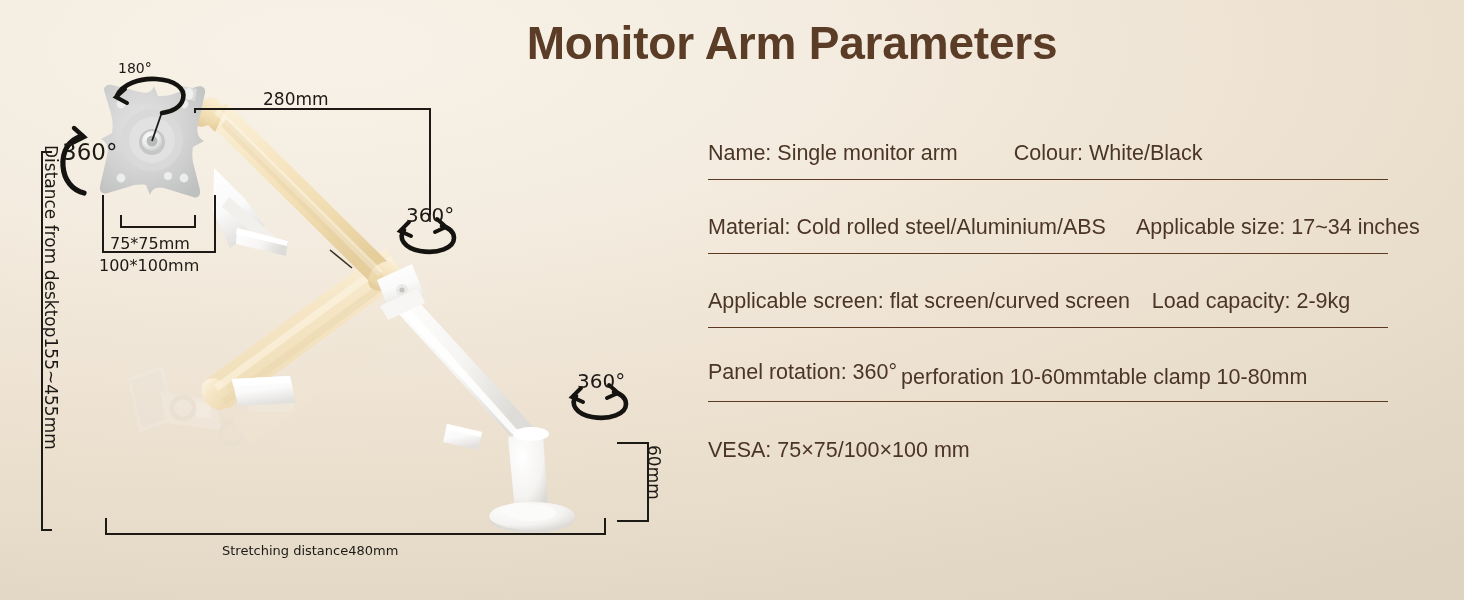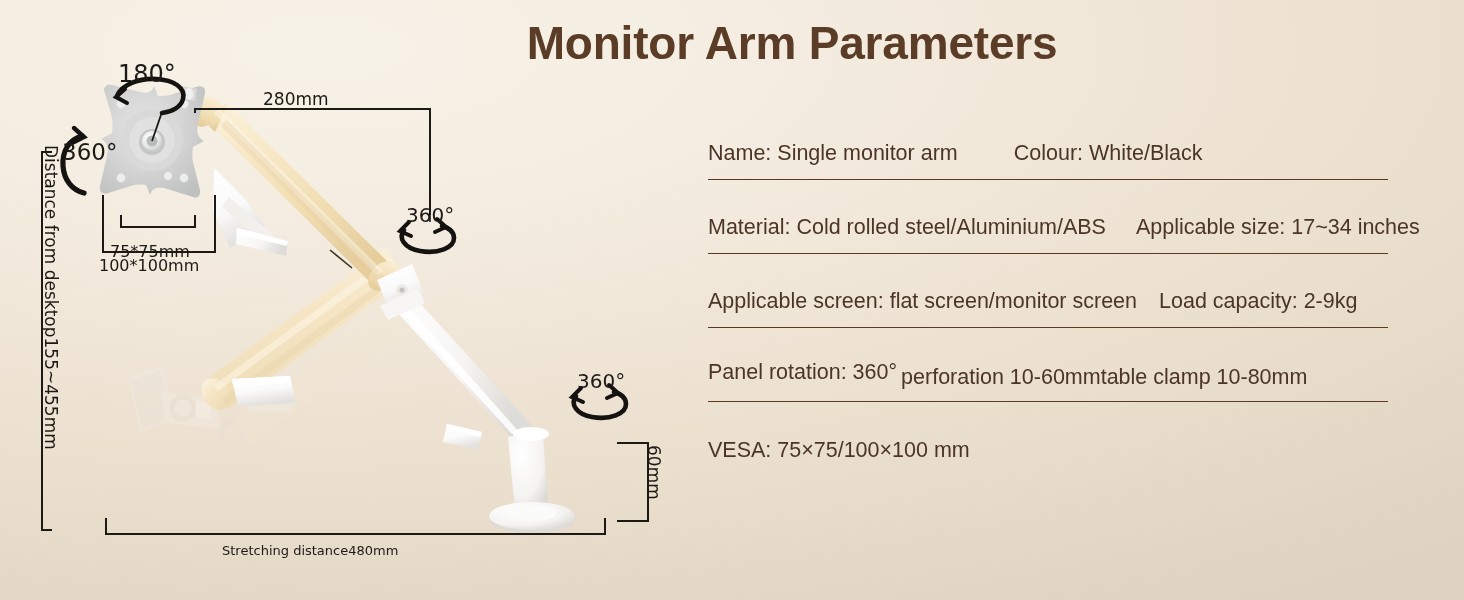--- a/index.html
+++ b/index.html
@@ -48,26 +48,26 @@
   }
   #diagram svg { display: block; }
 
   .dim-label {
     position: absolute;
     font-family: "DejaVu Sans", sans-serif;
     color: #1d1a16;
     white-space: nowrap;
   }
 
-  #lbl-180   { left: 118px; top: 60px;  font-size: 24px; }
+  #lbl-180   { left: 118px; top: 60px;  font-size: 14px; }
   #lbl-360-a { left: 62px;  top: 139px; font-size: 23px; }
   #lbl-360-b { left: 406px; top: 203px; font-size: 20px; }
   #lbl-360-c { left: 577px; top: 369px; font-size: 20px; }
   #lbl-280   { left: 263px; top: 89px;  font-size: 17px; }
-  #lbl-7575  { left: 110px; top: 242px; font-size: 16px; }
+  #lbl-7575  { left: 110px; top: 234px; font-size: 16px; }
   #lbl-100   { left: 99px;  top: 256px; font-size: 16px; }
   #lbl-stretch { left: 222px; top: 543px; font-size: 13px; text-align: center; }
 
   #lbl-vert {
     position: absolute;
     left: 37px; top: 145px;
     width: 380px;
     font-family: "DejaVu Sans", sans-serif;
     font-size: 17px;
     color: #1d1a16;
@@ -345,21 +345,21 @@
     <div class="spec-row">
       <div class="spec-inner">
         <span class="spec-cell">Material: Cold rolled steel/Aluminium/ABS</span>
         <span class="spec-cell gap1">Applicable size: 17~34 inches</span>
       </div>
     </div>
 
 
     <div class="spec-row">
       <div class="spec-inner">
-        <span class="spec-cell">Applicable screen: flat screen/monitor screen</span>
+        <span class="spec-cell">Applicable screen: flat screen/curved screen</span>
         <span class="spec-cell gap3">Load capacity: 2-9kg</span>
       </div>
     </div>
 
     <div class="spec-row">
       <div class="spec-inner">
         <span class="spec-cell">Panel rotation: 360°</span>
         <span class="stack">
           <span>perforation 10-60mm</span>
           <span>table clamp 10-80mm</span>

